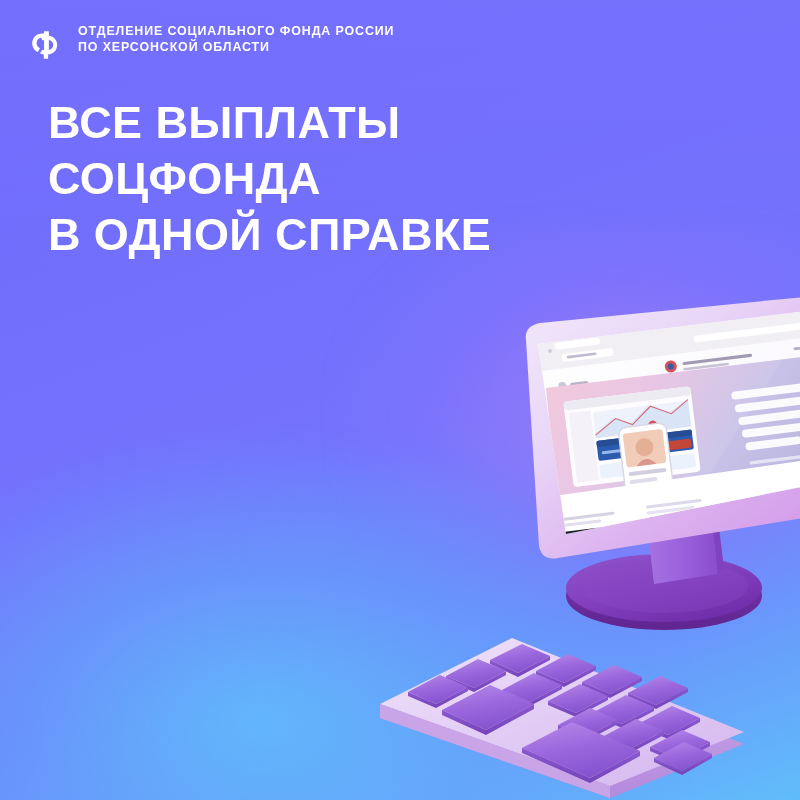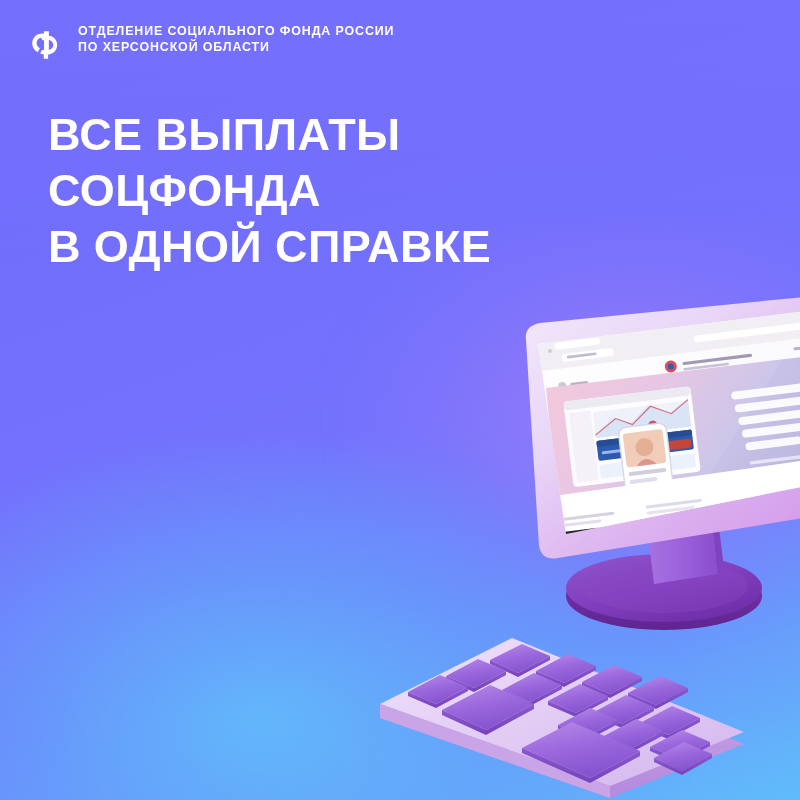--- a/index.html
+++ b/index.html
@@ -72,21 +72,21 @@
     font-weight: 700;
     letter-spacing: 0.9px;
     text-transform: uppercase;
     white-space: pre-line;
     font-family: "Liberation Sans", sans-serif;
   }
 
   
   .headline {
     position:absolute;
-    left: 48px; top: 107px;
+    left: 48px; top: 95px;
     z-index: 40;
     color: #ffffff;
     font-weight: 700;
     font-size: 45px;
     line-height: 56px;
     letter-spacing: 0.4px;
     text-transform: uppercase;
     white-space: pre-line;
     text-shadow: 0 1px 0 rgba(90,80,210,0.12);
   }

